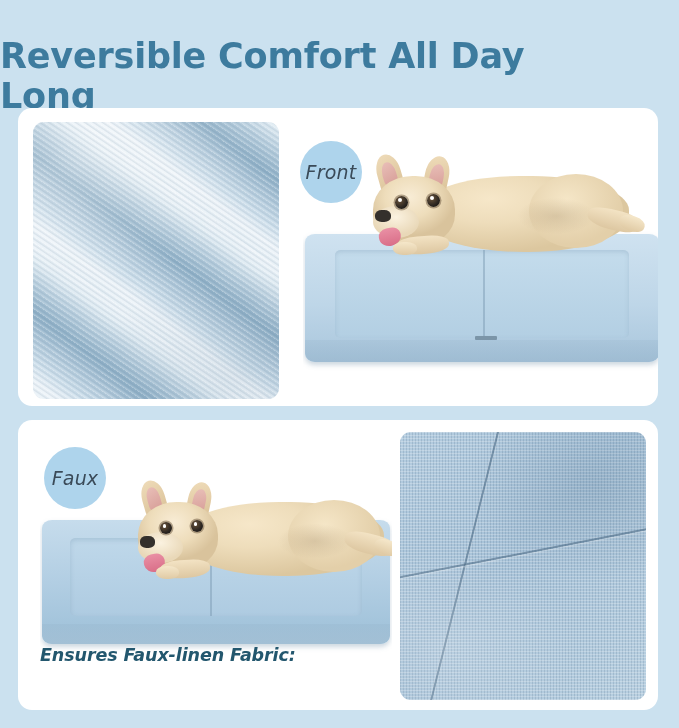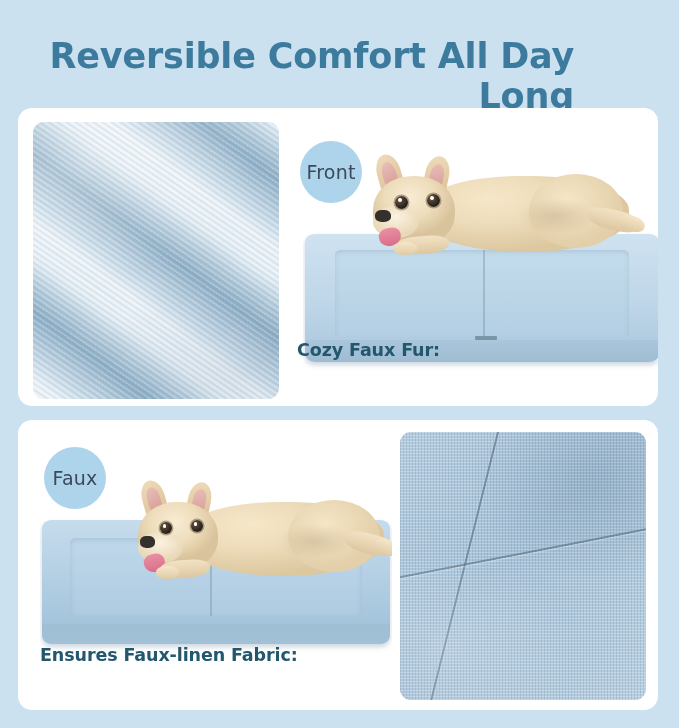--- a/index.html
+++ b/index.html
@@ -7,32 +7,33 @@
   body {
     background:#cbe1ef;
     font-family:"Liberation Sans", sans-serif;
     overflow:hidden;
     position:relative;
   }
 
   
   .page-title{
     position:absolute; left:0; top:36px; width:574px;
-    text-align:right;
+    text-align:left;
     font-size:35px; font-weight:bold; letter-spacing:-.2px;
     color:#3d7b9e;
     font-family:"DejaVu Sans", sans-serif;
   }
 
   
   .card{
     position:absolute;
     background:#ffffff;
     border-radius:14px;
     overflow:hidden;
+    font-style:italic;
   }
   #card-front{ left:18px; top:108px;  width:640px; height:298px; }
   #card-back { left:18px; top:420px;  width:640px; height:290px; }
 
   
   .photo{ position:absolute; overflow:hidden; }
 
   
   #fur-swatch{
     left:15px; top:14px; width:246px; height:277px;
@@ -284,21 +285,20 @@
       <div class="leg" style="left:46px;  top:82px; width:52px;  height:18px; transform:rotate(-4deg);"></div>
       <div class="paw" style="left:42px;  top:88px; width:24px;  height:13px;"></div>
       <div class="leg" style="left:236px; top:56px; width:54px;  height:20px; transform:rotate(14deg);"></div>
       <div class="paw" style="left:268px; top:62px; width:26px;  height:15px; transform:rotate(18deg);"></div>
     </div>
   </div>
 
   <div class="badge" id="badge-front" style="left:282px; top:33px;">Front</div>
 
   <div class="caption" style="left:279px; top:232px;">
-    <div class="headline">Cozy Faux Fur:</div>
   </div>
 </div>
 
 <div class="card" id="card-back">
 
   <div class="photo dog-photo" id="photo-back">
 
     <div class="mat" id="mat-back">
       <div class="mat-inner"></div>
       <div class="mat-seam" style="left:168px; top:18px; width:2px; height:78px;"></div>

